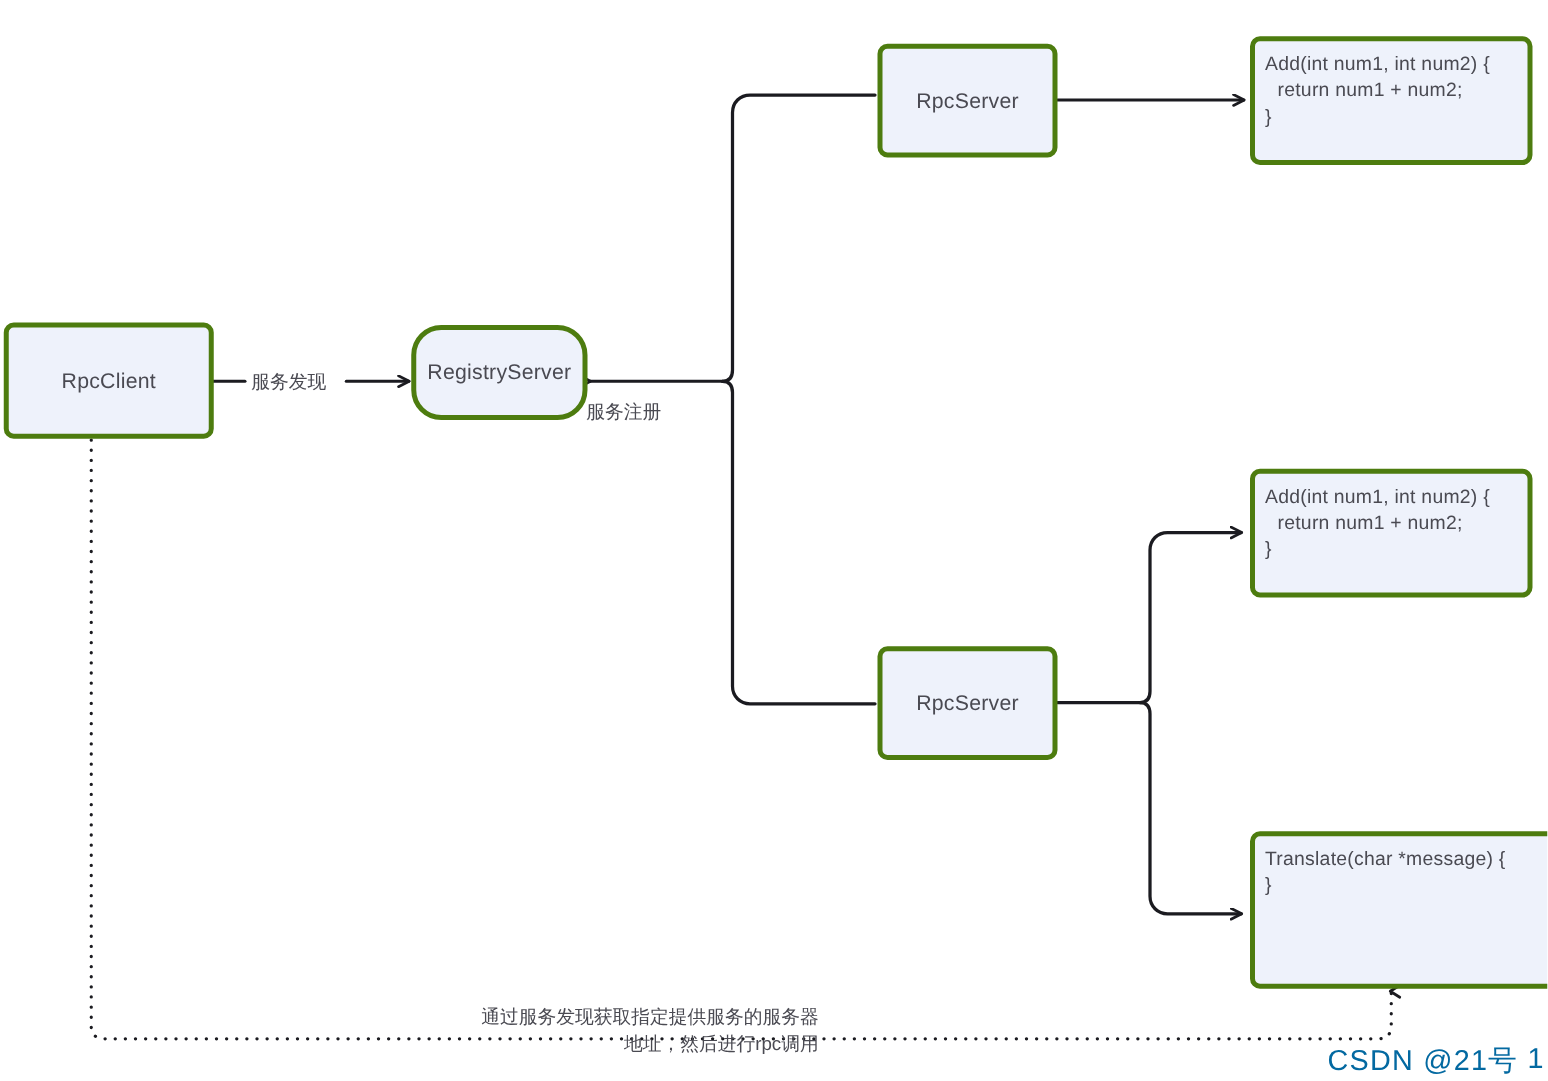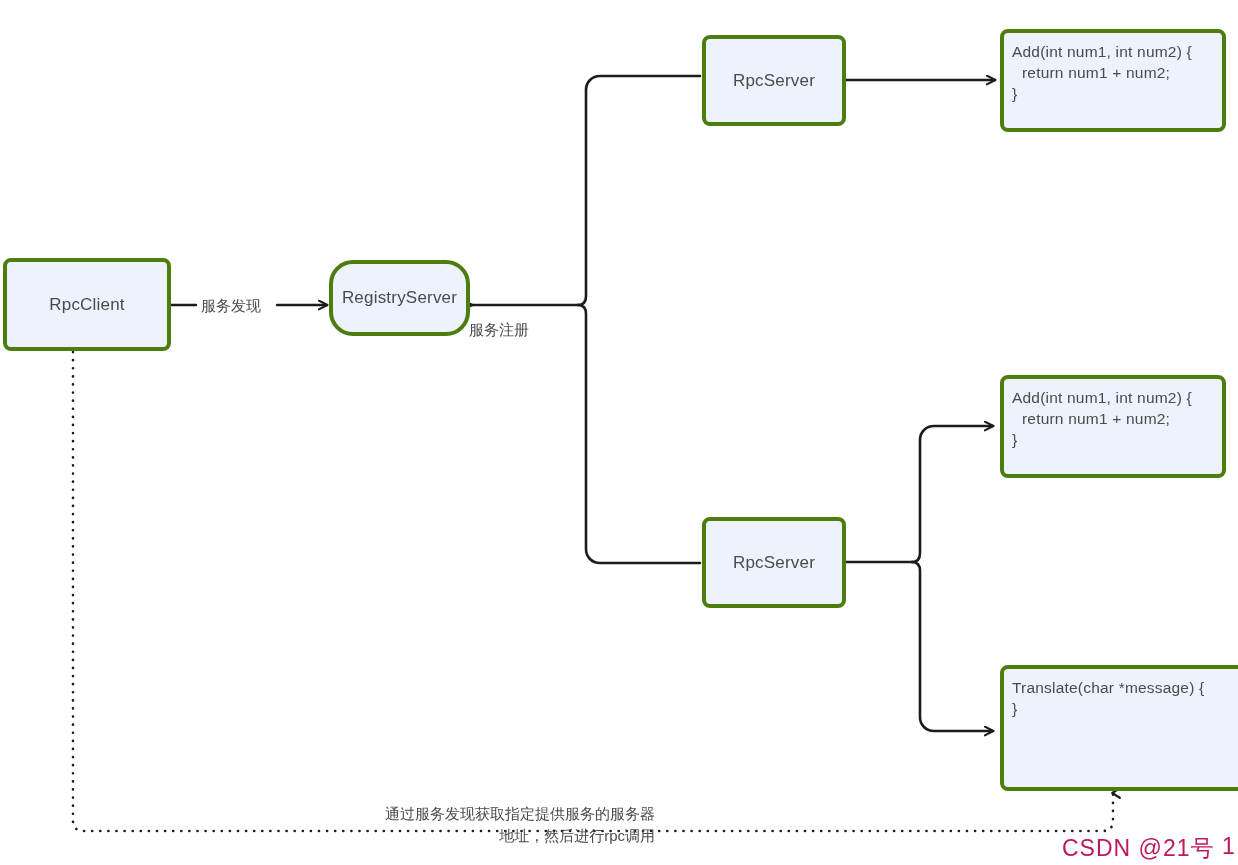--- a/index.html
+++ b/index.html
@@ -65,21 +65,21 @@
   .note {
     position: absolute;
     color: #4a4a52;
     font-size: 15px;
     text-align: right;
     line-height: 22px;
     white-space: nowrap;
   }
   .watermark {
     position: absolute;
-    color: #be185d;
+    color: #0369a1;
     font-size: 23px;
     white-space: nowrap;
     letter-spacing: 1px;
   }
 </style>
 </head>
 <body>
 
 <div id="canvas">
 

